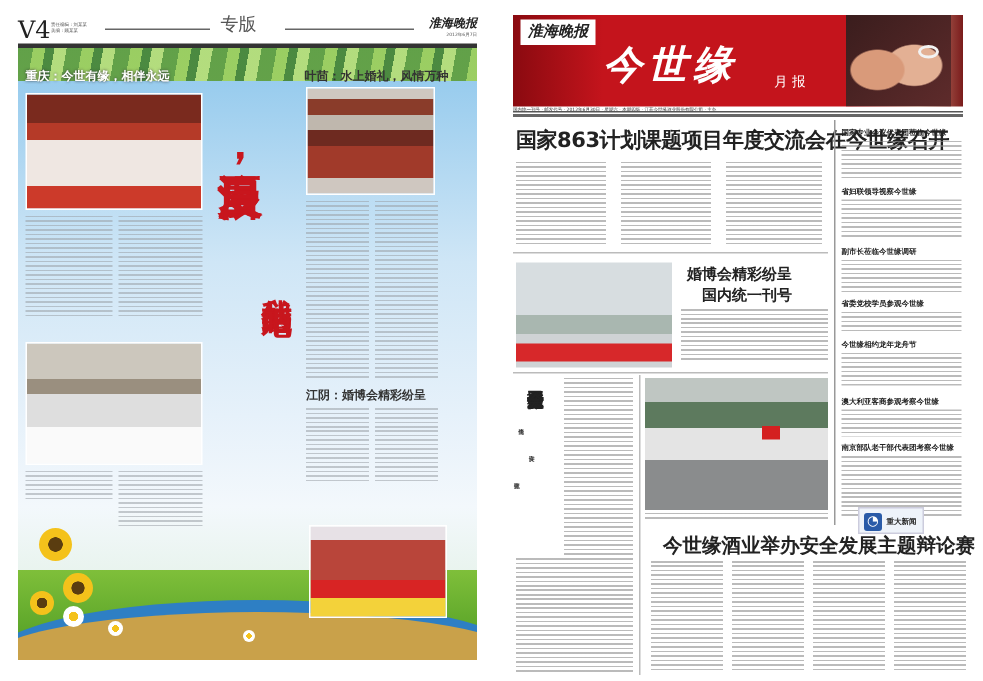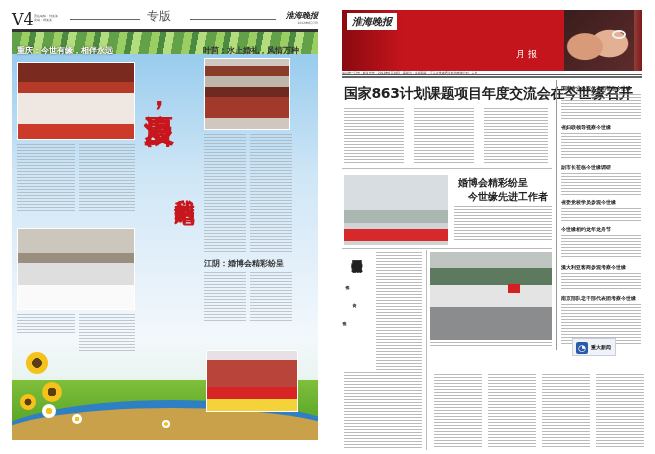--- a/index.html
+++ b/index.html
@@ -97,20 +97,21 @@
     <div class="daisy" style="left:60px;top:382px;width:10px;height:10px"></div>
     <div class="daisy" style="left:150px;top:388px;width:8px;height:8px"></div>
 
     <div class="photo" style="left:194px;top:318px;width:92px;height:62px;background:linear-gradient(180deg,#e7e1e6 0 15%,#b9453a 15% 60%,#d82424 60% 80%,#f3d23a 80%)"></div>
   </div>
 </div>
 
 <div id="right" class="page">
   <div class="rmast">
     <div class="lg">淮海晚报</div>
+    <div class="ttl">今世缘</div>
     <div class="mo">月报</div>
     <div class="hands"></div>
     <div class="ring"></div>
   </div>
   <div class="rinfo">国内统一刊号 · 邮发代号 · 2012年6月30日 · 星期六 · 本期四版 · 江苏今世缘酒业股份有限公司 · 主办</div>
   <div class="rbar"></div>
 
   <div class="rhl">国家863计划课题项目年度交流会在今世缘召开</div>
   <div class="ptext" style="left:6px;top:108px;width:60px;height:55px"></div>
   <div class="ptext" style="left:76px;top:108px;width:60px;height:55px"></div>
@@ -131,39 +132,40 @@
     <div class="sh" style="top:184px">澳大利亚客商参观考察今世缘</div>
     <div class="ptext" style="left:4px;top:193px;width:80px;height:18px"></div>
     <div class="sh" style="top:215px">南京部队老干部代表团考察今世缘</div>
     <div class="ptext" style="left:4px;top:224px;width:80px;height:40px"></div>
   </div>
 
   <div class="mzd">
     <div class="banner"></div>
   </div>
   <div class="sub" style="left:120px;top:176px;font-size:10px">婚博会精彩纷呈</div>
-  <div class="sub" style="left:130px;top:190px;font-size:10px">今世缘先进工作者</div>
+  <div class="sub" style="left:130px;top:190px;font-size:10px">国内统一刊号</div>
   <div class="ptext" style="left:116px;top:206px;width:98px;height:36px"></div>
   <div class="hrule" style="left:4px;top:248px;width:210px"></div>
 
   <div class="sub" style="left:12px;top:252px;font-size:11px;writing-mode:vertical-rl;text-orientation:upright;line-height:12px;height:116px">今世缘公司召开党员座谈会</div>
   <div style="position:absolute;left:4px;top:282px;font-size:4px;color:#333;writing-mode:vertical-rl;text-orientation:upright;line-height:10px">
     <span>李先锋</span>
   </div>
   <div style="position:absolute;left:14px;top:300px;font-size:4px;color:#333;writing-mode:vertical-rl;text-orientation:upright">许良安</div>
   <div style="position:absolute;left:4px;top:318px;font-size:4px;color:#333;writing-mode:vertical-rl;text-orientation:upright">张克敏</div>
   <div class="ptext" style="left:38px;top:252px;width:46px;height:120px"></div>
   <div class="ptext" style="left:6px;top:372px;width:78px;height:78px"></div>
   <div class="vrule" style="left:88px;top:250px;height:200px"></div>
 
   <div class="photo" style="left:92px;top:252px;width:122px;height:88px;border:none;background:linear-gradient(180deg,#bfc6c2 0 18%,#5d7a5e 18% 38%,#e4e4e4 38% 62%,#8a8c8d 62%)">
     <div class="flag" style="left:78px;top:32px"></div>
   </div>
   <div class="ptext" style="left:92px;top:342px;width:122px;height:5px"></div>
 
+  <div class="sub" style="left:104px;top:355px;font-size:13px;white-space:nowrap">今世缘酒业举办安全发展主题辩论赛</div>
   <div class="ptext" style="left:96px;top:374px;width:48px;height:74px"></div>
   <div class="ptext" style="left:150px;top:374px;width:48px;height:74px"></div>
   <div class="ptext" style="left:204px;top:374px;width:48px;height:74px"></div>
   <div class="ptext" style="left:258px;top:374px;width:48px;height:74px"></div>
 </div>
 
 <div class="newsicon">
   <span style="position:absolute;left:3px;top:3px;width:12px;height:12px;background:#2a5ba8;border-radius:2px;color:#fff;font-size:9px;line-height:12px;text-align:center">◔</span>
   <span style="position:absolute;left:18px;top:5px;font-size:5px;color:#222;font-weight:bold">重大新闻</span>
 </div>

